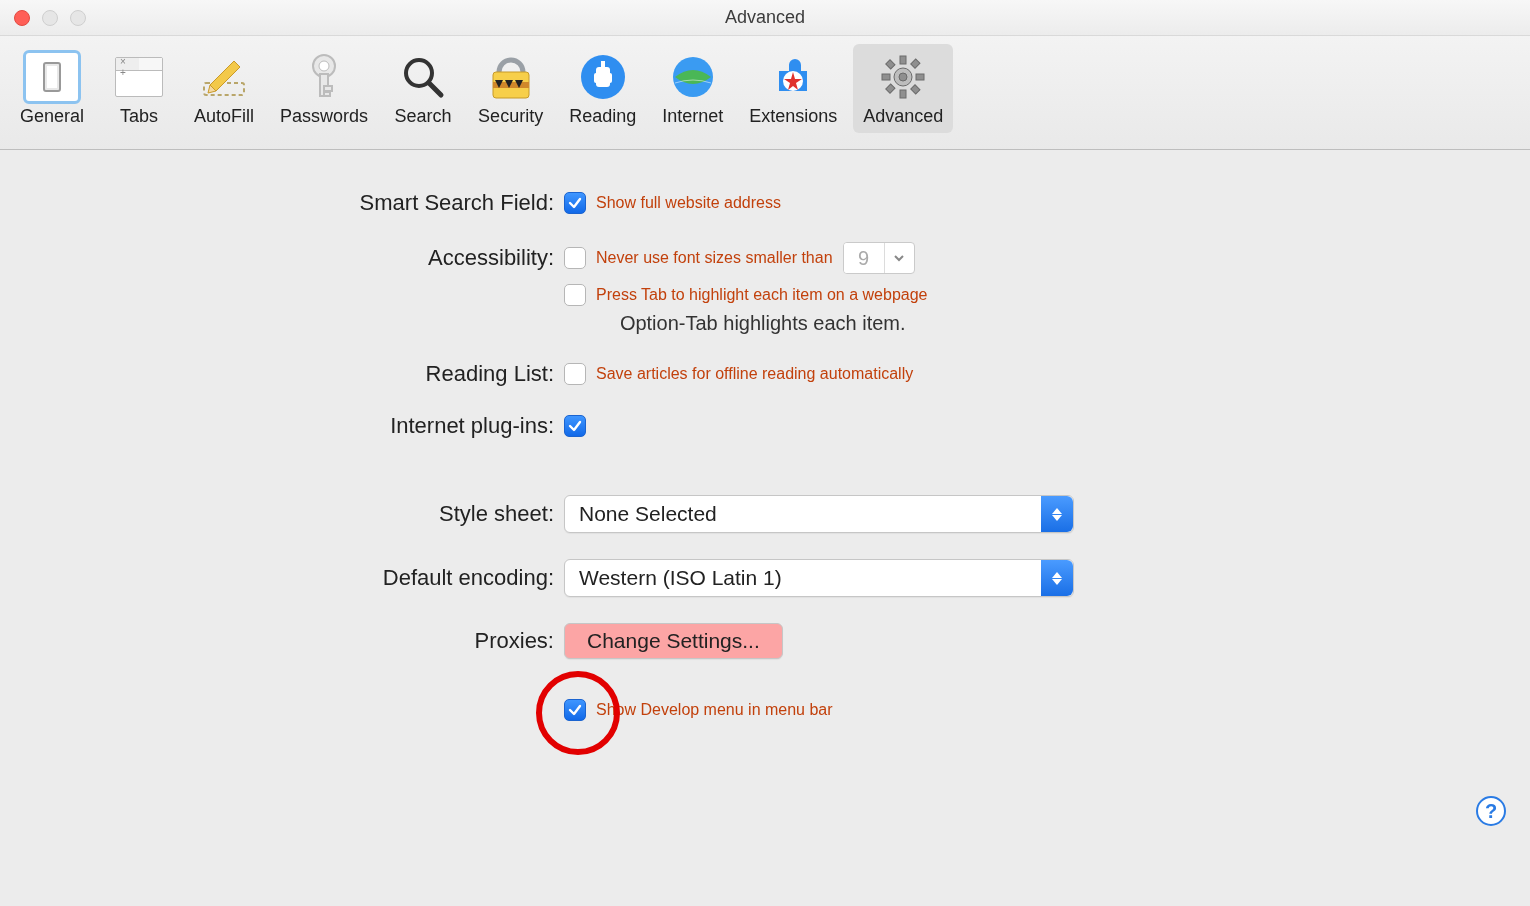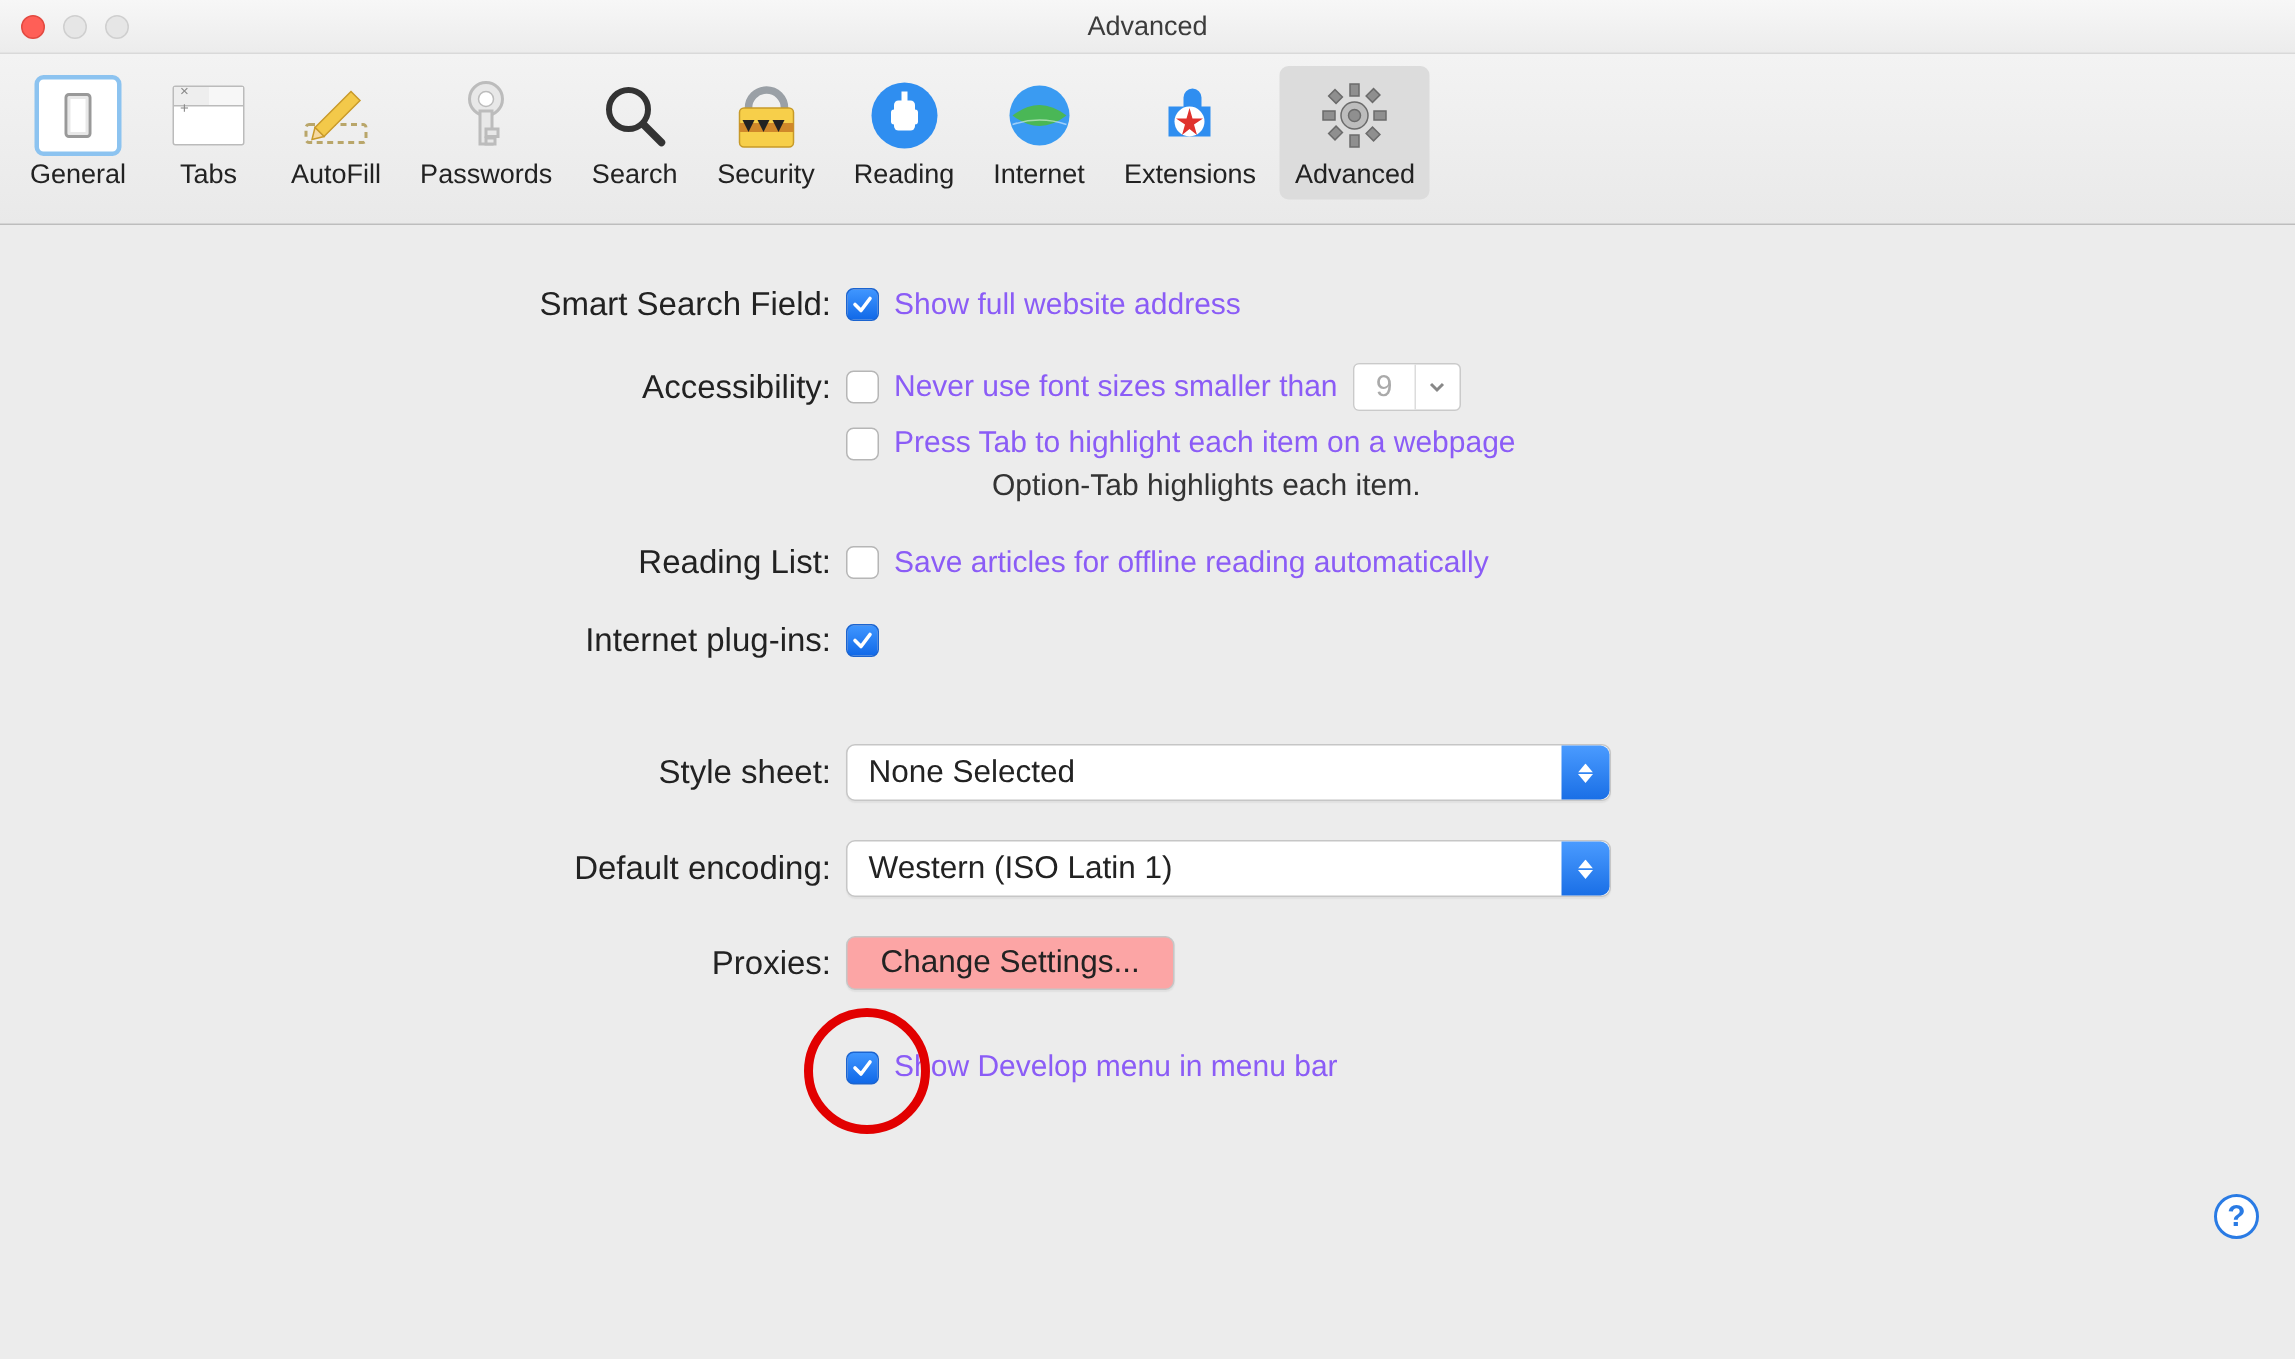--- a/index.html
+++ b/index.html
@@ -135,22 +135,22 @@
     background: #fff;
     display:inline-flex; align-items:center; justify-content:center;
     flex-shrink:0;
   }
   .chk.checked {
     background: linear-gradient(#3f96ff,#1169e8);
     border: 1px solid #1b64d0;
   }
   .chk.checked svg { display:block; }
   .optlabel {
-    font-size: 20px;
-    color: #8b5cf6;
+    font-size: 16px;
+    color: #c2410c;
   }
   .help {
     font-size: 20px;
     color: #333;
     margin-left: 34px;
   }
   .spin {
     display:flex; align-items:stretch; height:32px;
     border:1px solid #cacaca; border-radius:4px; background:#fff;
     overflow:hidden;

